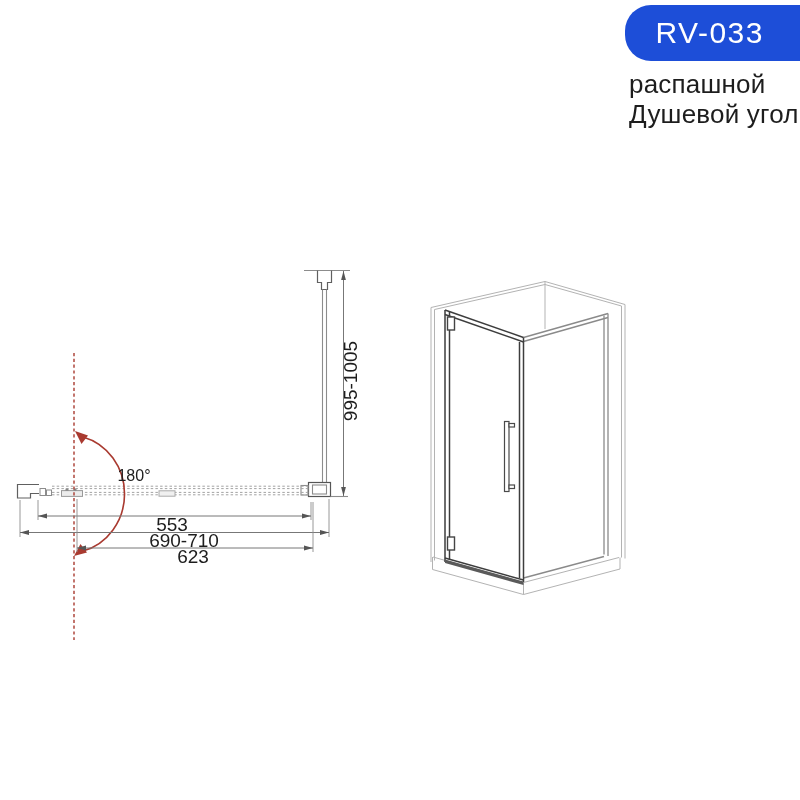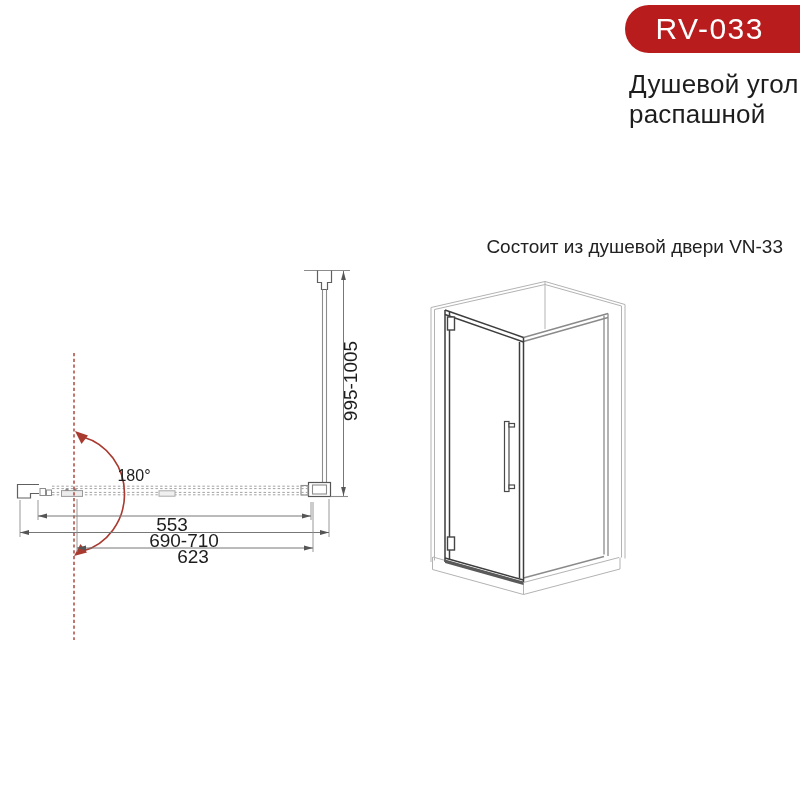--- a/index.html
+++ b/index.html
@@ -1,22 +1,22 @@
 <!DOCTYPE html>
 <html><head>
 <meta charset="utf-8">
 <style>
   html,body{margin:0;padding:0;}
   body{
     width:800px;height:800px;position:relative;background:#ffffff;
     font-family:"Liberation Sans", sans-serif;overflow:hidden;
   }
   .model-badge{
-    position:absolute;top:5px;right:0;height:48px;
-    background:#b91c1c;color:#ffffff;
+    position:absolute;top:5px;right:0;height:56px;
+    background:#1d4ed8;color:#ffffff;
     border-radius:26px 0 0 26px;
     display:flex;align-items:center;
     padding:0 36px 0 30px;
     font-size:30px;font-weight:300;letter-spacing:1.5px;
   }
   .page-title{
     position:absolute;top:69px;left:629px;
     color:#1d1d1d;font-size:26px;line-height:30px;font-weight:400;
     letter-spacing:0.2px;white-space:nowrap;
   }
@@ -31,26 +31,25 @@
   .angle-text{font-family:"Liberation Sans",sans-serif;font-size:16px;fill:#1d1d1d;}
 </style>
 </head>
 <body>
 
 <div class="model-badge">
   <span>RV-033</span>
 </div>
 
 <div class="page-title">
+  <div>распашной</div>
   <div>Душевой угол</div>
-  <div>распашной</div>
 </div>
 
 <div class="description">
-  <div>Состоит из душевой двери VN-33</div>
 </div>
 
 <svg id="plan-svg" width="400" height="400" viewBox="0 0 400 400">
 
   <g stroke="#8c8c8c" stroke-width="1.1" fill="none">
     <path d="M304,20.5 H350"></path>
     <path d="M317.5,20.5 V32.5 H321.5 V39.5 H327.5 V32.5 H331.5 V20.5" stroke="#606060" stroke-width="1.2"></path>
     <path d="M322.5,39.5 V232.5"></path>
     <path d="M326.5,39.5 V232.5"></path>
     <rect x="308.5" y="232.5" width="22" height="14" stroke="#555555" stroke-width="1.2"></rect>

